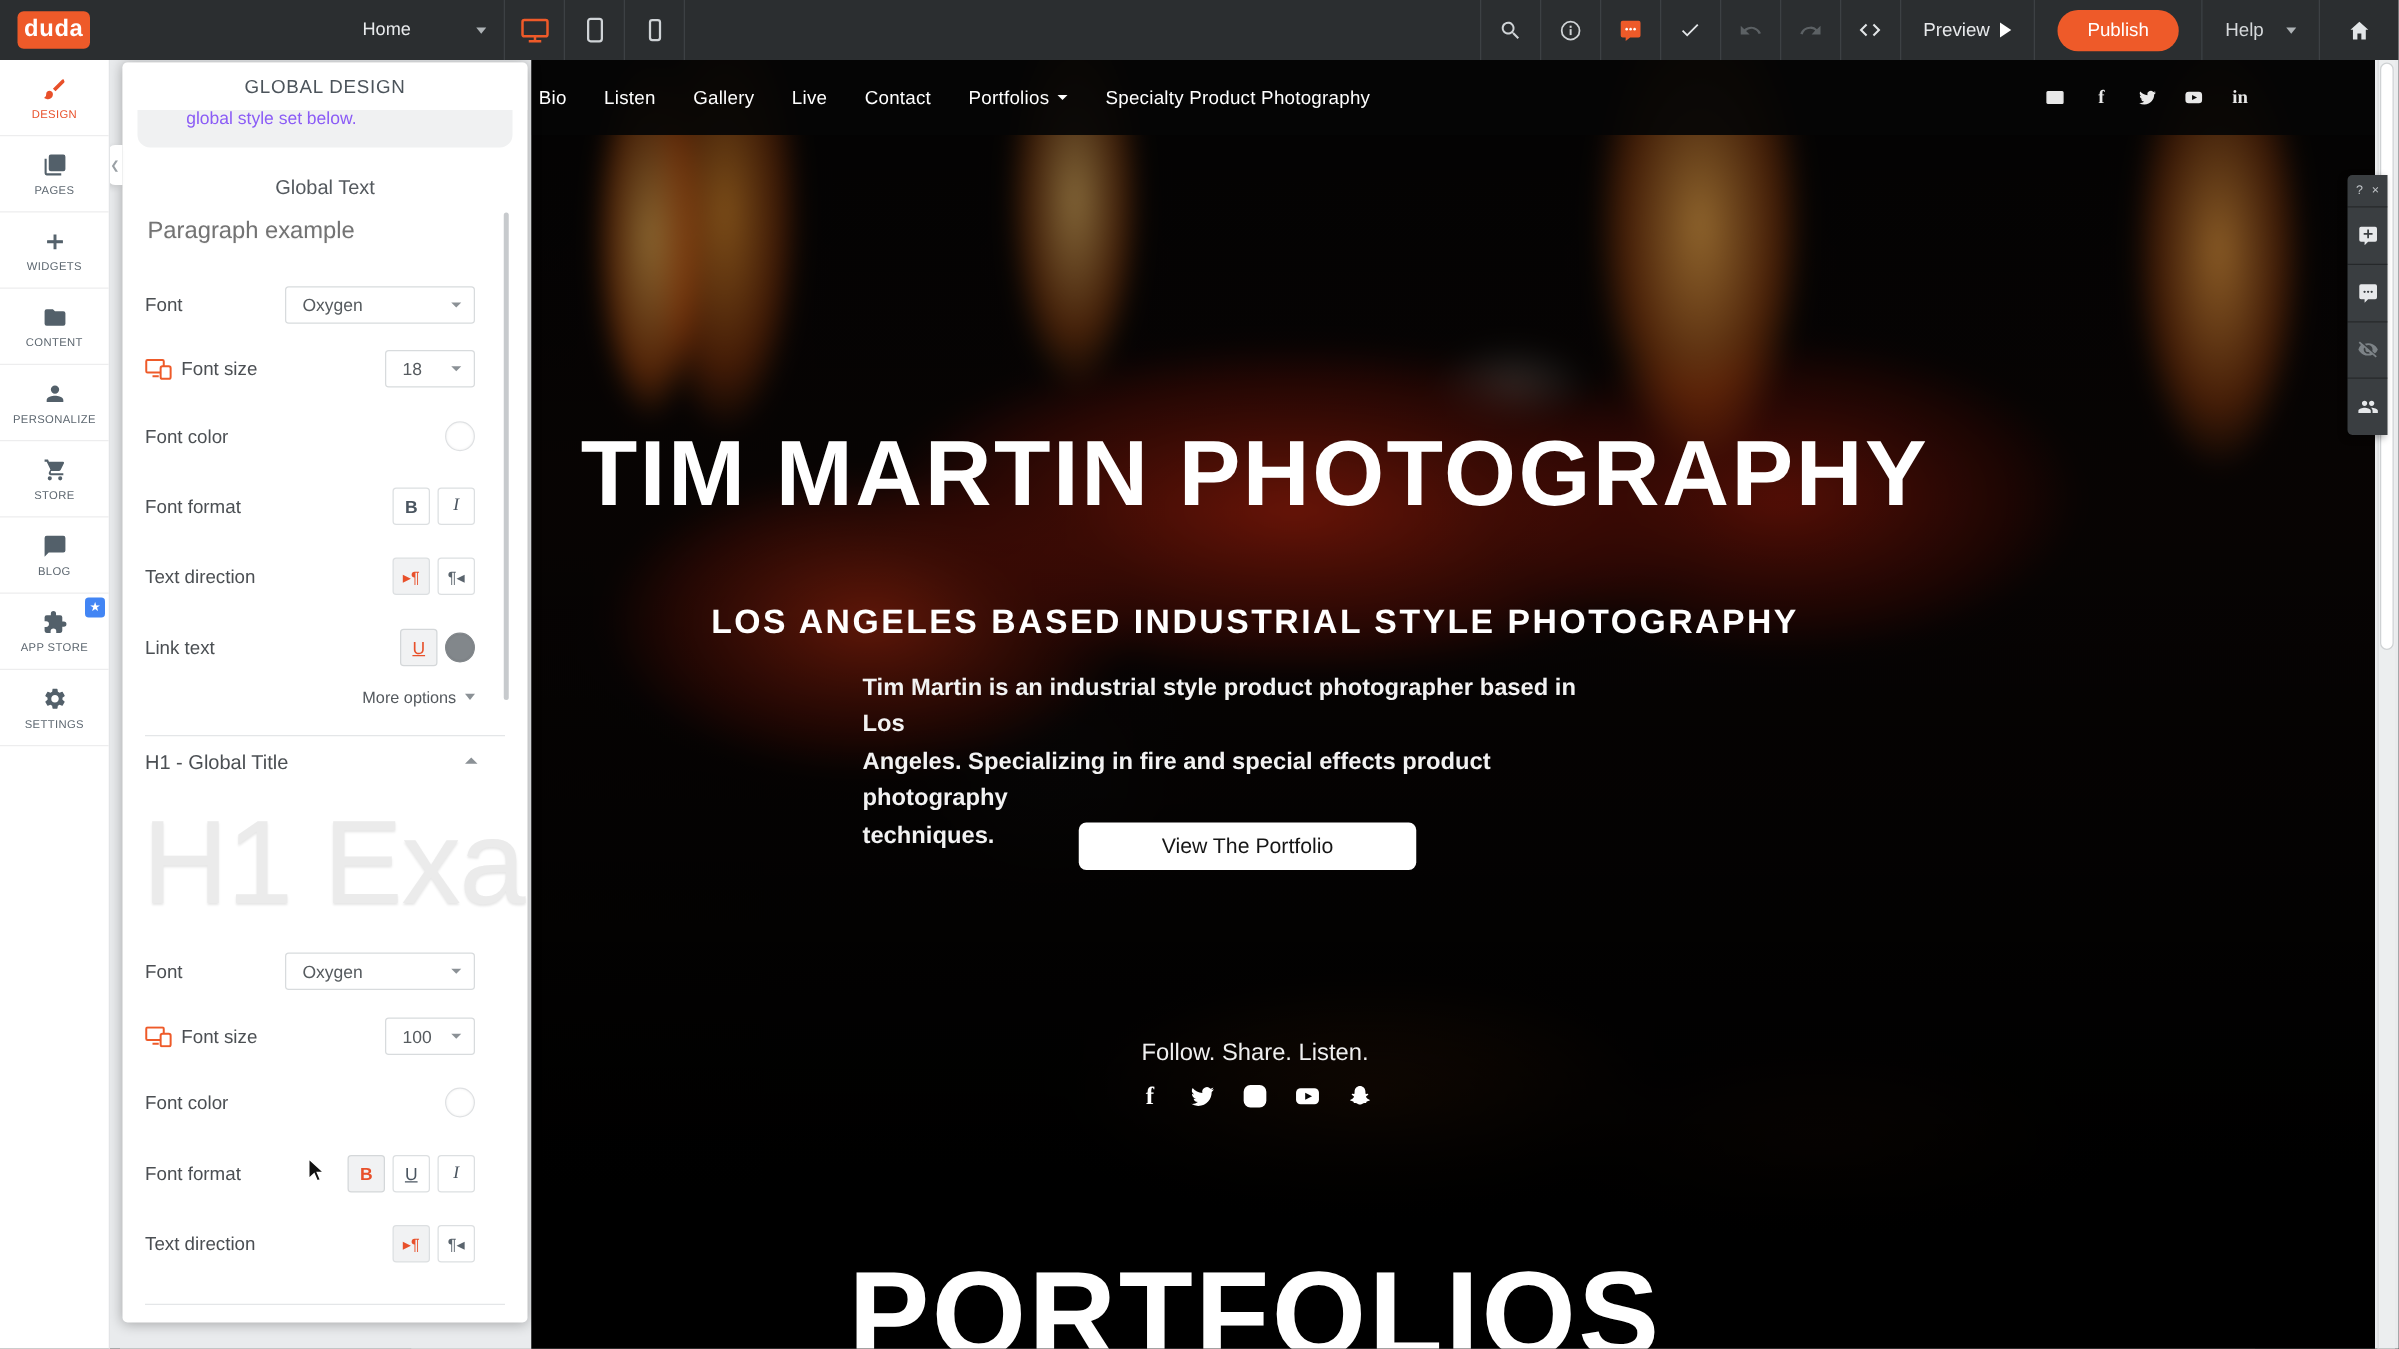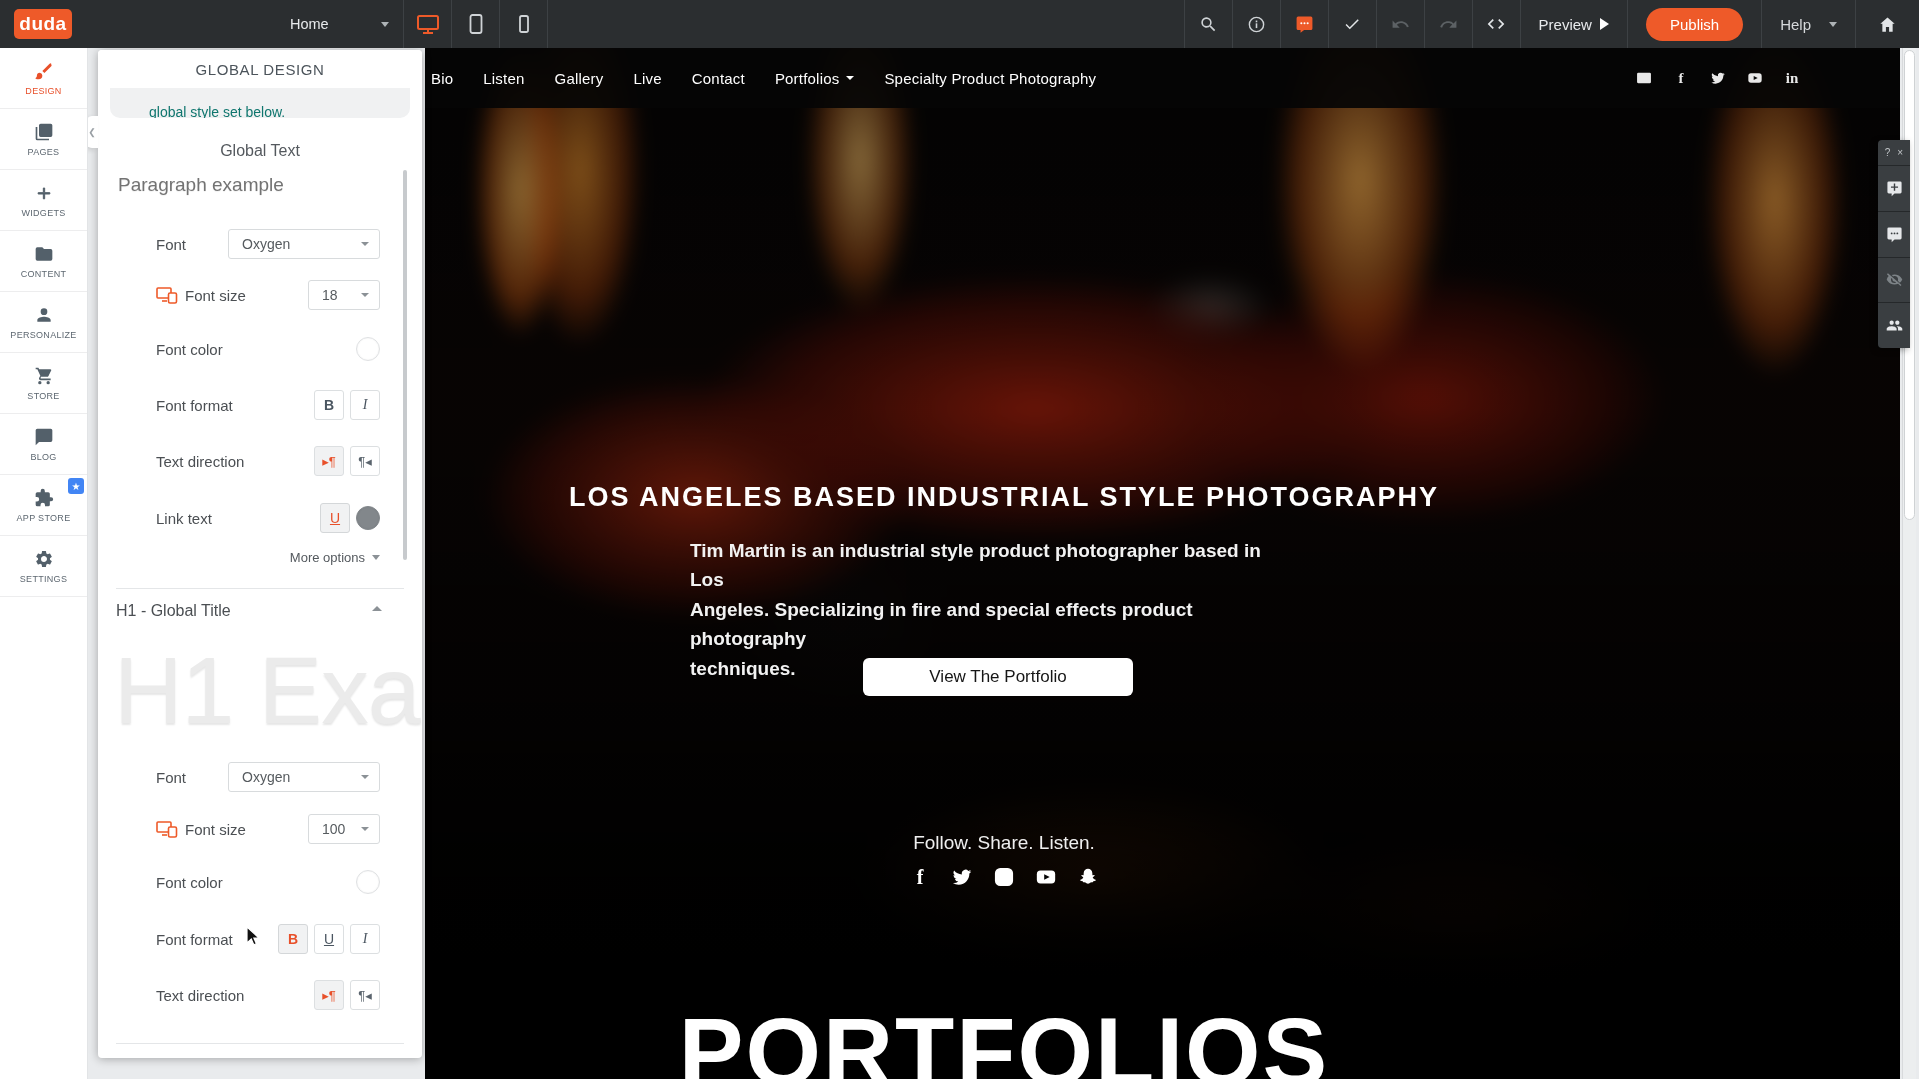--- a/index.html
+++ b/index.html
@@ -87,24 +87,24 @@
            box-shadow:0 1px 10px rgba(0,0,0,.30); z-index:10; overflow:visible; }
   .panel-clip { position:absolute; inset:0; overflow:hidden; border-radius:4px;}
   .panel-header { position:absolute; left:0; top:0; right:0; height:38px; display:flex; align-items:center; justify-content:center;
                   color:#4c545b; font-size:15px; letter-spacing:.6px; background:#fff; z-index:3;}
   .panel-help { position:absolute; right:42px; top:10px; color:#8b9196; font-size:14px; cursor:pointer;}
   .panel-close { position:absolute; right:15px; top:7px; color:#8b9196; font-size:19px; cursor:pointer;}
   .panel-tab { position:absolute; left:-12px; top:66px; width:12px; height:32px; background:#fff; border-radius:6px 0 0 6px;
                box-shadow:-3px 2px 5px rgba(0,0,0,.12); display:flex; align-items:center; justify-content:center;
                color:#9aa0a5; font-size:9px; cursor:pointer; z-index:1;}
   .scrolled-box { position:absolute; left:12px; right:12px; top:20px; height:48px; background:#f0f1f2; border-radius:10px; overflow:hidden;}
-  .scrolled-note { position:absolute; left:39px; top:34px; color:#0f766e; font-size:14px; }
+  .scrolled-note { position:absolute; left:39px; top:16px; color:#8b5cf6; font-size:14px; }
   .gt-heading { position:absolute; left:0; right:0; top:92px; text-align:center; color:#54595e; font-size:16px; }
   .gt-preview { position:absolute; left:20px; top:124px; color:#737373; font-size:19px; text-shadow:0 1px 1px rgba(0,0,0,.06);}
-  .prow { position:absolute; left:18px; right:18px; height:32px; display:flex; align-items:center;margin-left:40px; }
+  .prow { position:absolute; left:18px; right:18px; height:32px; display:flex; align-items:center; }
   .prow-label { color:#4b4f53; font-size:15px; display:flex; align-items:center; gap:7px;}
   .ctrl { margin-left:auto; margin-right:24px; display:flex; align-items:center; gap:6px;}
   .dropdown { width:152px; height:30px; border:1px solid #d8dbdd; border-radius:3px; background:#fff; display:flex; align-items:center;
               padding:0 10px 0 13px; color:#565b5f; font-size:14px; cursor:pointer;}
   .dropdown.small { width:72px; }
   .dd-chev { width:0;height:0;border-left:4px solid transparent;border-right:4px solid transparent;border-top:4.5px solid #8b9196; margin-left:auto;}
   .swatch { width:24px; height:24px; border-radius:50%; background:#fff; border:1px solid #dfe1e3; box-shadow:inset 0 0 2px rgba(0,0,0,.08); cursor:pointer;}
   .swatch.dark { background:#82878b; border-color:#82878b; }
   .fmt-btn { width:30px; height:30px; border:1px solid #dcdfe1; border-radius:3px; background:#fff; display:flex; align-items:center; justify-content:center;
              font-size:14px; color:#4a5560; cursor:pointer; font-family:inherit;}
@@ -316,20 +316,21 @@
         <svg viewBox="0 0 24 24">
             <rect x="2" y="5" width="20" height="14" rx="4" fill="#e8e8e8"></rect>
             <polygon points="10,9 16,12 10,15" fill="#0a0a0a"></polygon>
           </svg>
         <span class="txticon">in</span>
       </div>
     </div>
   </div>
 
   <div class="hero-content">
+    <div class="hero-title">TIM MARTIN PHOTOGRAPHY</div>
     <div class="hero-sub">LOS ANGELES BASED INDUSTRIAL STYLE PHOTOGRAPHY</div>
     <div class="hero-desc">
       <div>Tim Martin is an industrial style product photographer based in Los</div>
       <div>Angeles. Specializing in fire and special effects product photography</div>
       <div>techniques.</div>
     </div>
     <button class="hero-cta">View The Portfolio</button>
     <div class="hero-follow">Follow. Share. Listen.</div>
     <div class="hero-social">
       <span class="txticon">f</span>

